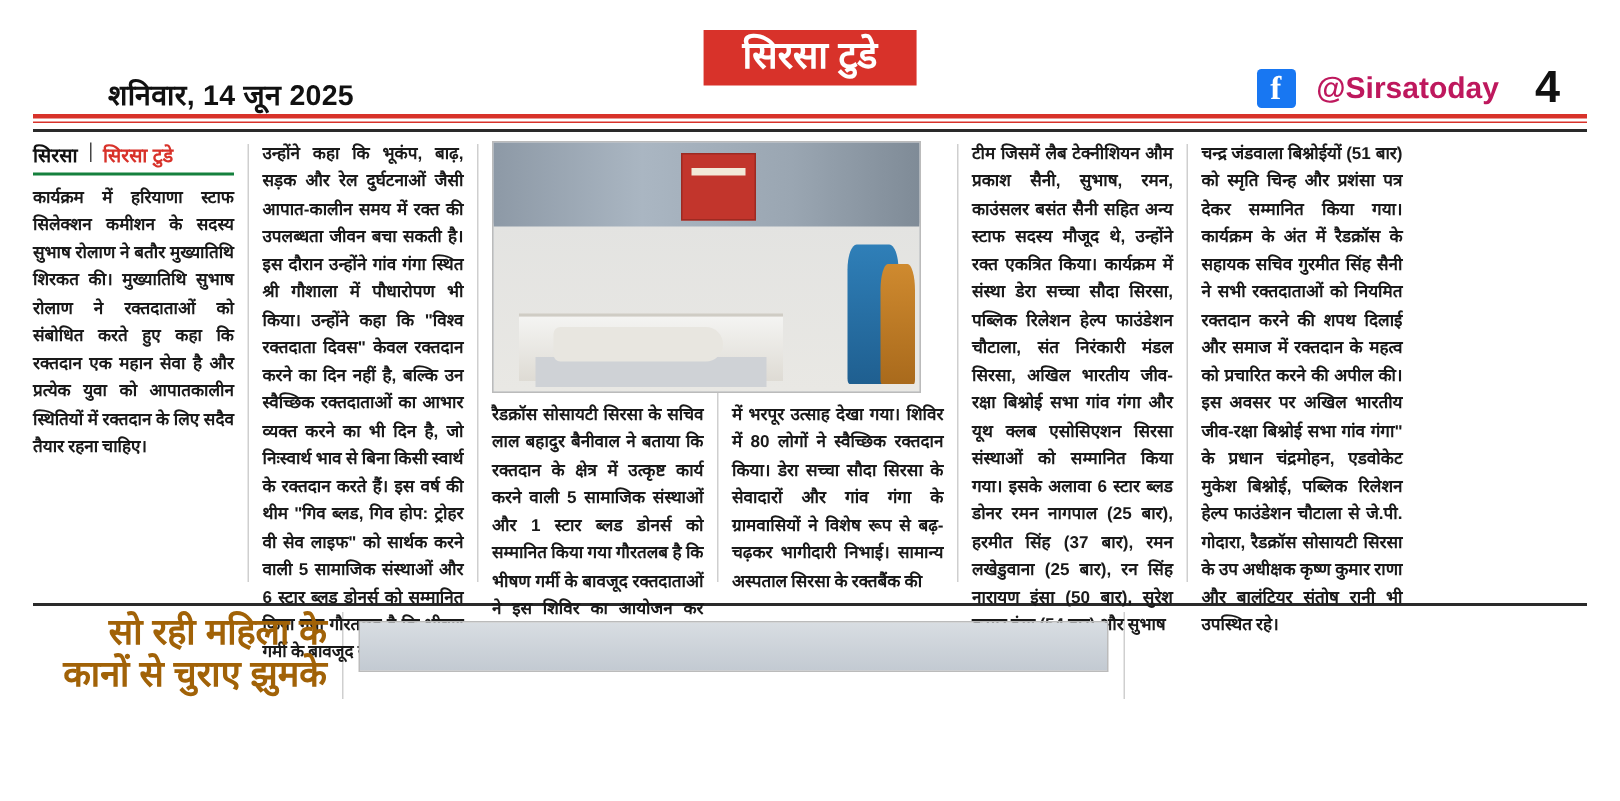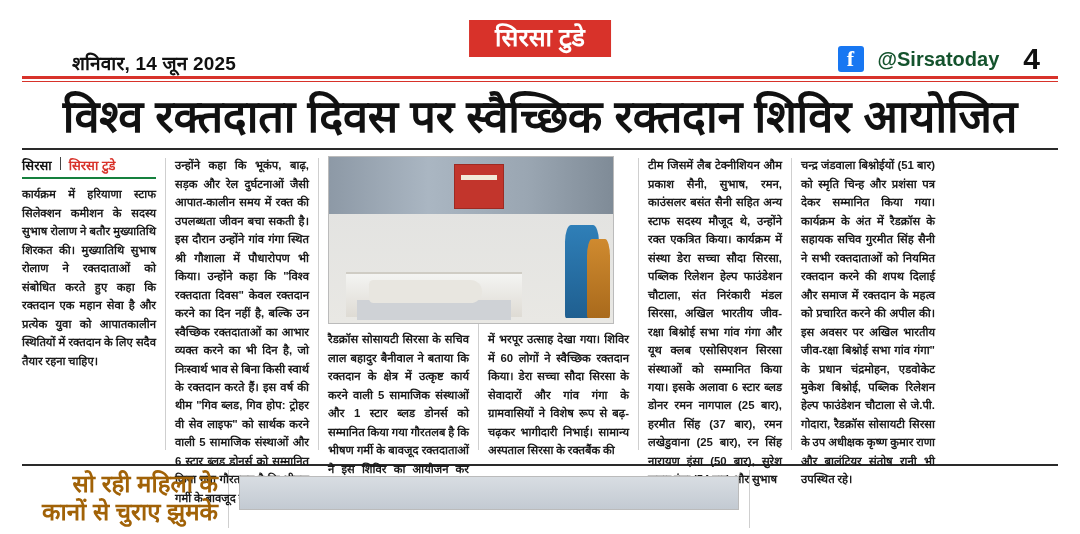--- a/index.html
+++ b/index.html
@@ -62,21 +62,21 @@
     font-family: "Liberation Serif", serif;
     font-weight: bold;
     font-size: 22px;
     line-height: 26px;
     text-align: center;
     border-radius: 3px;
   }
   .handle {
     font-size: 20px;
     font-weight: bold;
-    color: #14532d;
+    color: #be185d;
     white-space: nowrap;
   }
   .page-number {
     font-size: 30px;
     font-weight: bold;
     color: #111;
     padding-left: 10px;
     padding-right: 2px;
   }
 
@@ -280,21 +280,20 @@
     <div class="masthead-right">
       <div class="fb-icon">f</div>
       <div class="handle">@Sirsatoday</div>
       <div class="page-number">4</div>
     </div>
   </div>
 
   <div class="rule-thick"></div>
   <div class="rule-thin"></div>
 
-  <div class="headline">विश्व रक्तदाता दिवस पर स्वैच्छिक रक्तदान शिविर आयोजित</div>
   <div class="rule-after-headline"></div>
 
   <div class="body-area">
 
     <div class="col">
       <div class="byline">
         <span class="place">सिरसा</span>
         <span class="sep"></span>
         <span class="src">सिरसा टुडे</span>
       </div>
@@ -320,21 +319,21 @@
           <div class="ph-sari"></div>
           <div class="ph-sari2"></div>
         </div>
       </div>
       <p class="ptext" style="margin-top:174px;">रैडक्रॉस सोसायटी सिरसा के सचिव लाल बहादुर बैनीवाल ने बताया कि रक्तदान के क्षेत्र में उत्कृष्ट कार्य करने वाली 5 सामाजिक संस्थाओं और 1 स्टार ब्लड डोनर्स को सम्मानित किया गया गौरतलब है कि भीषण गर्मी के बावजूद रक्तदाताओं ने इस शिविर का आयोजन कर युवाओं को प्रेरित किया। जिला</p>
     </div>
 
     <div class="col-divider"></div>
 
     <div class="col wide">
-      <p class="ptext" style="margin-top:174px;">में भरपूर उत्साह देखा गया। शिविर में 60 लोगों ने स्वैच्छिक रक्तदान किया। डेरा सच्चा सौदा सिरसा के सेवादारों और गांव गंगा के ग्रामवासियों ने विशेष रूप से बढ़-चढ़कर भागीदारी निभाई। सामान्य अस्पताल सिरसा के रक्तबैंक की</p>
+      <p class="ptext" style="margin-top:174px;">में भरपूर उत्साह देखा गया। शिविर में 80 लोगों ने स्वैच्छिक रक्तदान किया। डेरा सच्चा सौदा सिरसा के सेवादारों और गांव गंगा के ग्रामवासियों ने विशेष रूप से बढ़-चढ़कर भागीदारी निभाई। सामान्य अस्पताल सिरसा के रक्तबैंक की</p>
     </div>
 
     <div class="col-divider"></div>
 
     <div class="col">
       <p class="ptext">टीम जिसमें लैब टेक्नीशियन औम प्रकाश सैनी, सुभाष, रमन, काउंसलर बसंत सैनी सहित अन्य स्टाफ सदस्य मौजूद थे, उन्होंने रक्त एकत्रित किया। कार्यक्रम में संस्था डेरा सच्चा सौदा सिरसा, पब्लिक रिलेशन हेल्प फाउंडेशन चौटाला, संत निरंकारी मंडल सिरसा, अखिल भारतीय जीव-रक्षा बिश्नोई सभा गांव गंगा और यूथ क्लब एसोसिएशन सिरसा संस्थाओं को सम्मानित किया गया। इसके अलावा 6 स्टार ब्लड डोनर रमन नागपाल (25 बार), हरमीत सिंह (37 बार), रमन लखेडुवाना (25 बार), रन सिंह नारायण इंसा (50 बार), सुरेश कुमार इंसा (54 बार) और सुभाष</p>
     </div>
 
     <div class="col-divider"></div>
 

